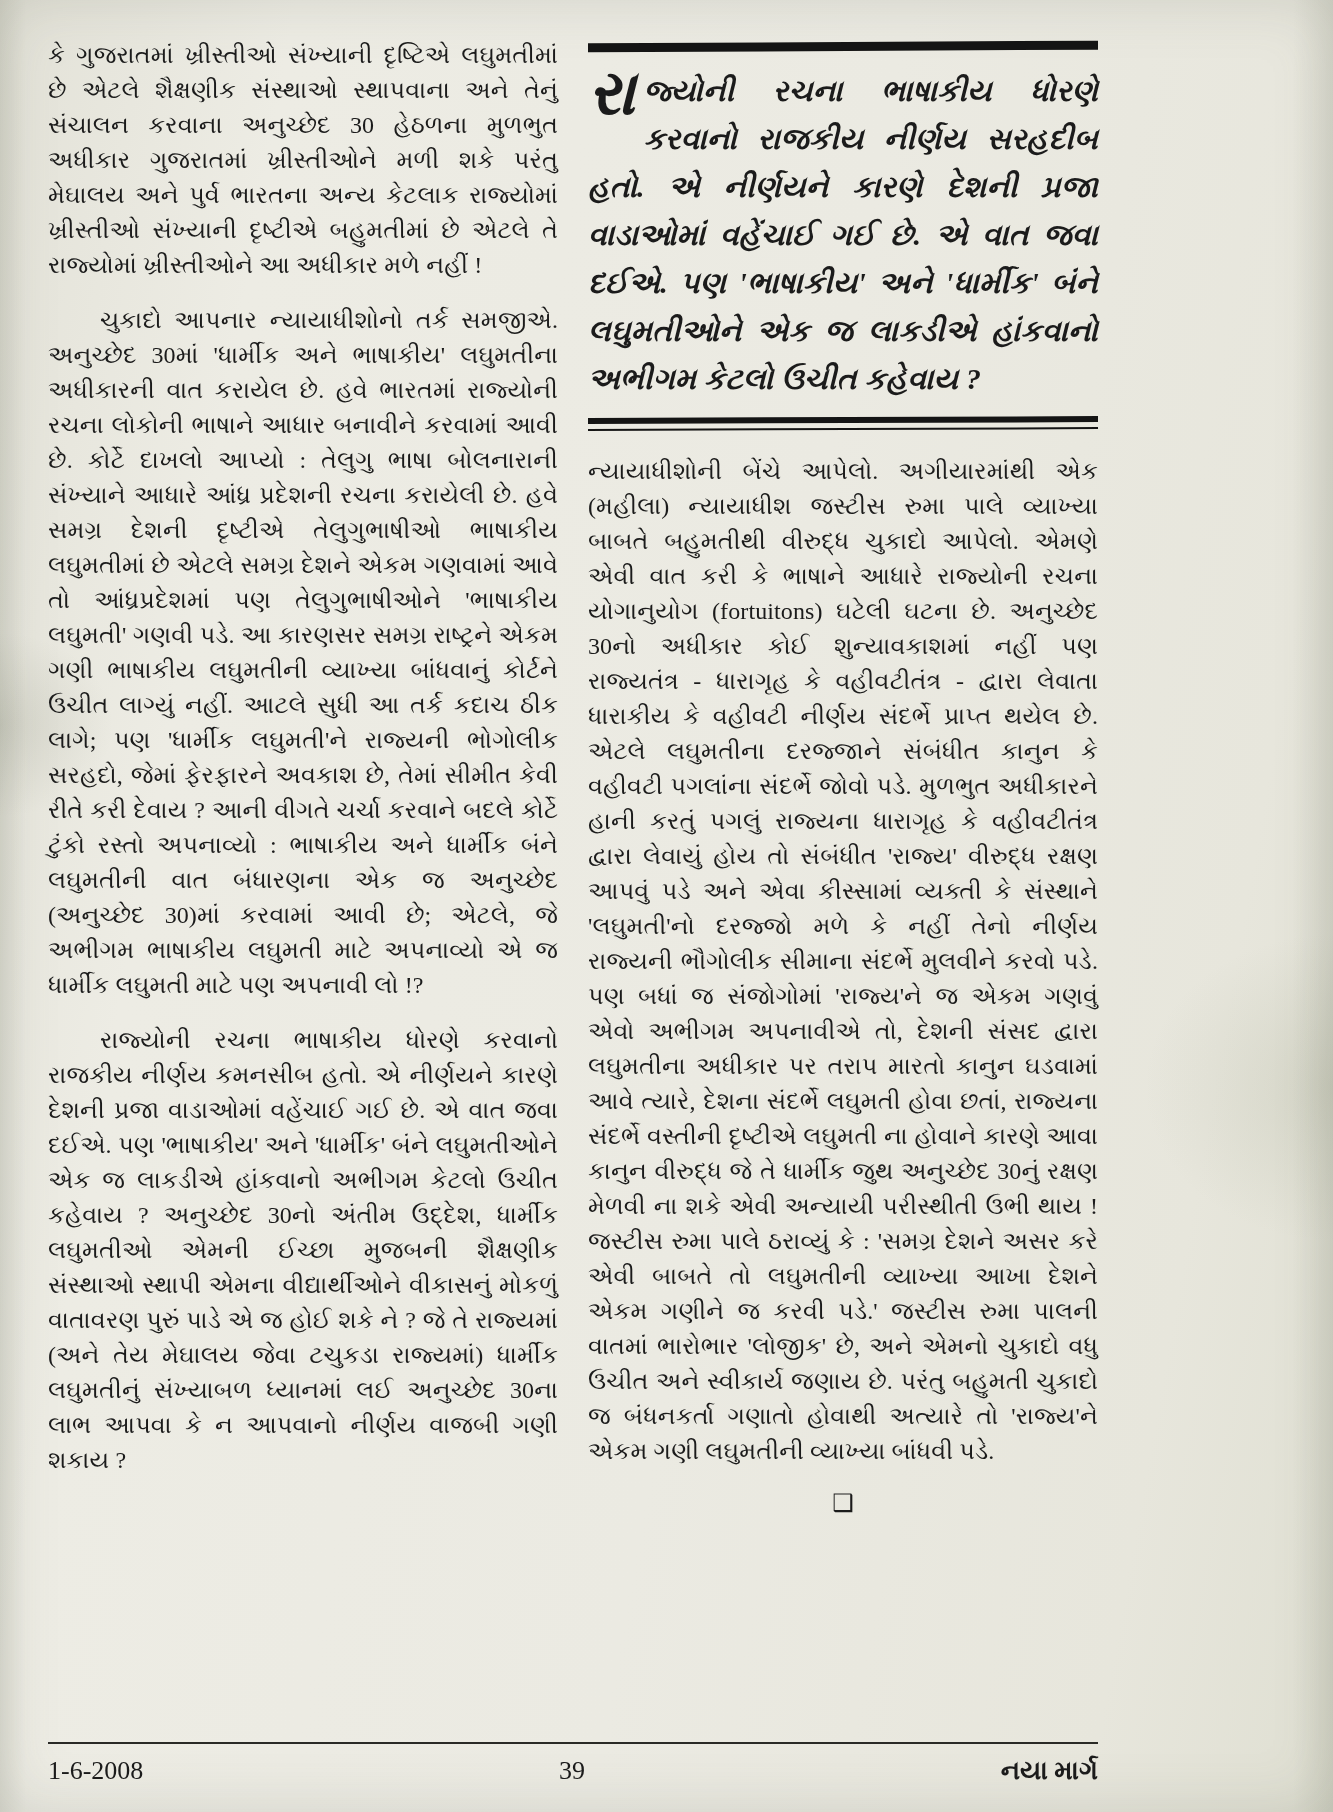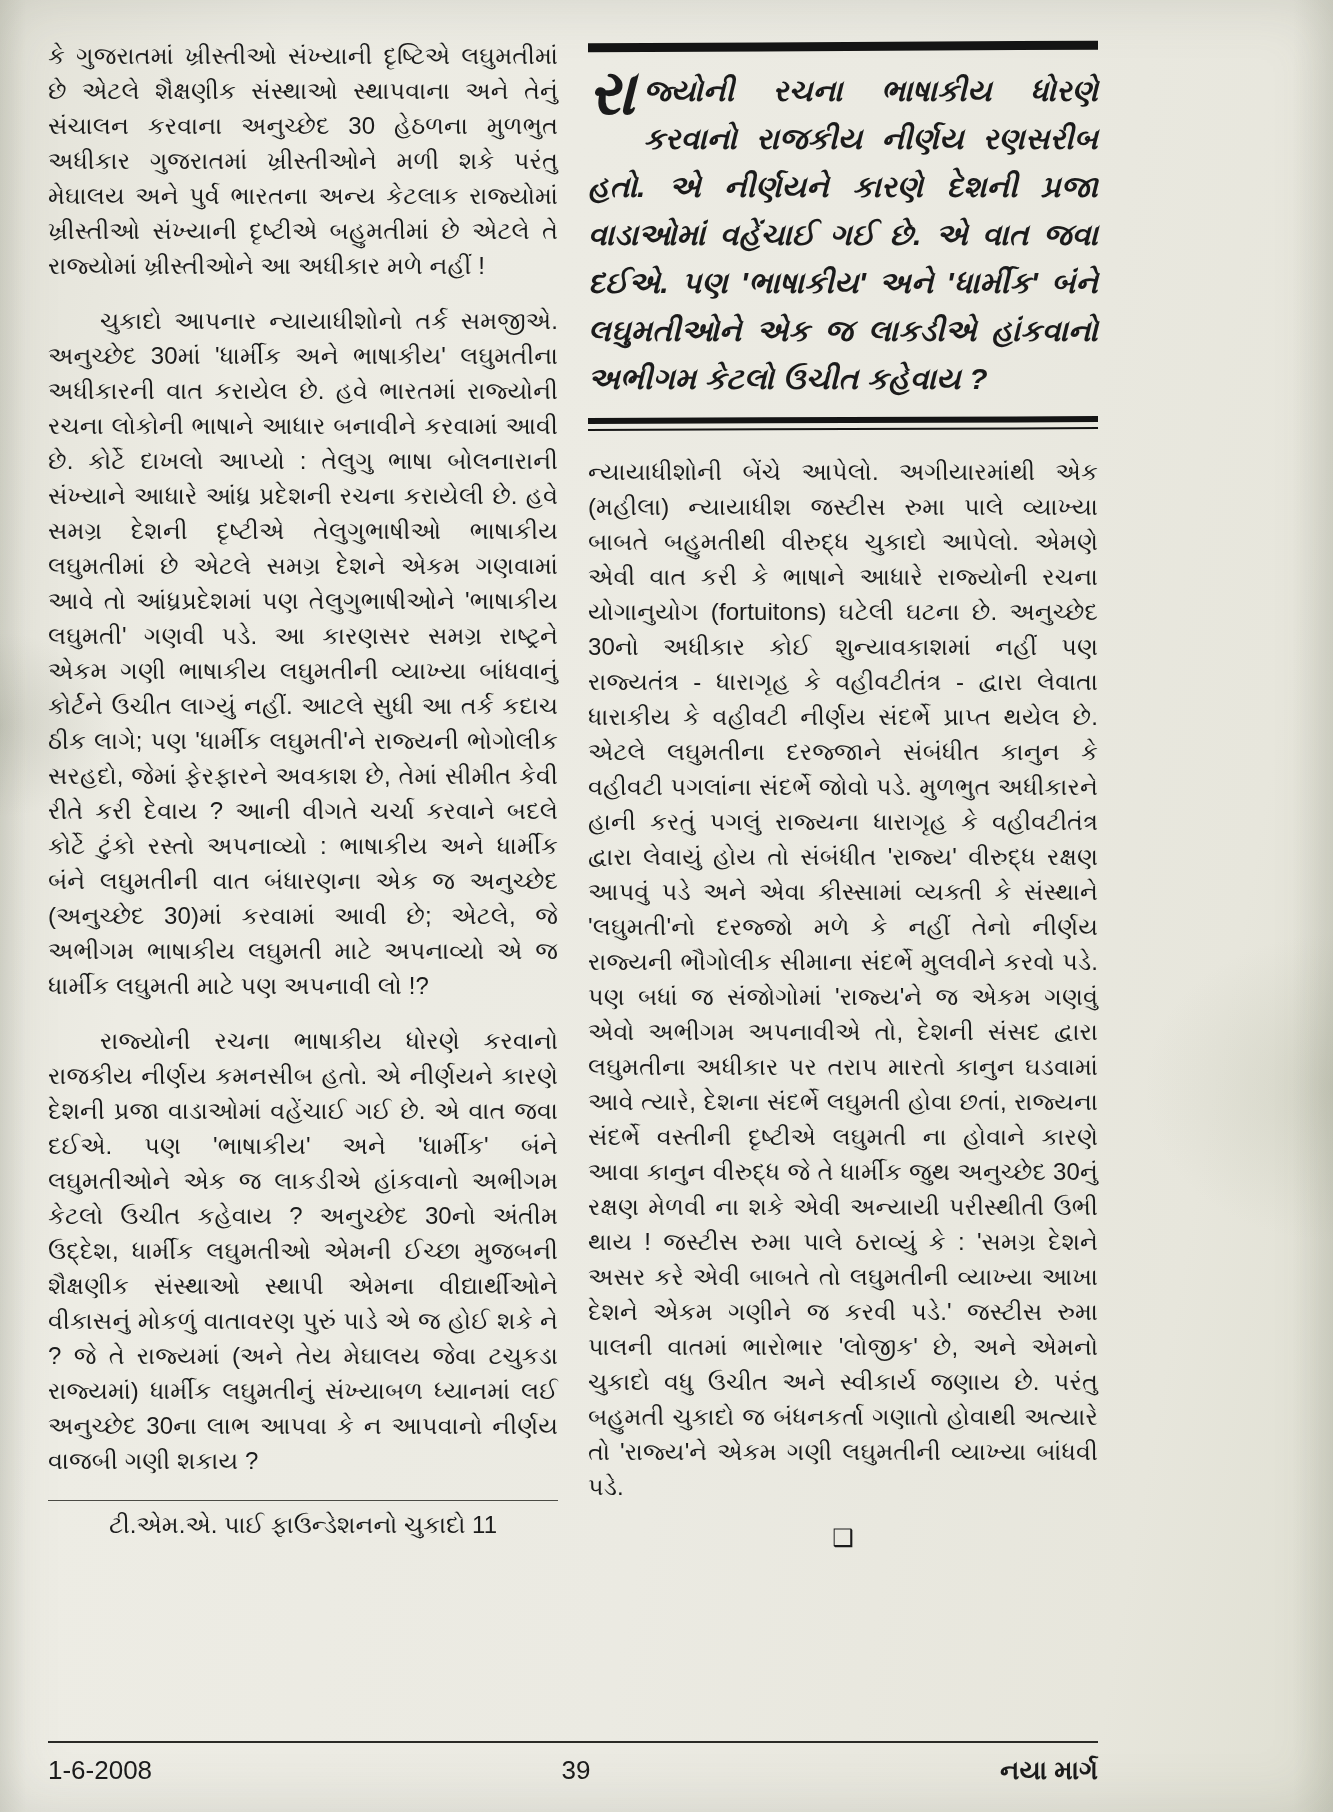--- a/index.html
+++ b/index.html
@@ -7,21 +7,21 @@
     padding: 0;
     background: #b8b8b0;
   }
   .page {
     position: relative;
     width: 1333px;
     height: 1812px;
     margin: 0 auto;
     overflow: hidden;
     color: #1b1b1b;
-    font-family: Liberation Sans, sans-serif;
+    font-family: Liberation Serif, serif;
     background:
       radial-gradient(ellipse at 0% 40%, rgba(120,125,105,0.18) 0%, rgba(120,125,105,0) 6%),
       radial-gradient(ellipse at 100% 60%, rgba(150,155,130,0.20) 0%, rgba(150,155,130,0) 10%),
       linear-gradient(100deg, #e3e2d8 0%, #edece4 18%, #ebeae2 55%, #e7e6dc 85%, #dfdfd2 100%);
     box-shadow: inset 0 0 60px rgba(90,95,75,0.18);
   }
   .columns {
     display: flex;
     gap: 30px;
     padding: 38px 235px 0 48px;
@@ -112,27 +112,26 @@
 
   <div class="scan-band band-left"></div>
   <div class="scan-band band-right"></div>
 
   <div class="columns">
 
     <div class="col">
       <p>કે ગુજરાતમાં ખ્રીસ્તીઓ સંખ્યાની દૃષ્ટિએ લઘુમતીમાં છે એટલે શૈક્ષણીક સંસ્થાઓ સ્થાપવાના અને તેનું સંચાલન કરવાના અનુચ્છેદ 30 હેઠળના મુળભુત અધીકાર ગુજરાતમાં ખ્રીસ્તીઓને મળી શકે પરંતુ મેઘાલય અને પુર્વ ભારતના અન્ય કેટલાક રાજ્યોમાં ખ્રીસ્તીઓ સંખ્યાની દૃષ્ટીએ બહુમતીમાં છે એટલે તે રાજ્યોમાં ખ્રીસ્તીઓને આ અધીકાર મળે નહીં !</p>
       <p class="indent">ચુકાદો આપનાર ન્યાયાધીશોનો તર્ક સમજીએ. અનુચ્છેદ 30માં 'ધાર્મીક અને ભાષાકીય' લઘુમતીના અધીકારની વાત કરાયેલ છે. હવે ભારતમાં રાજ્યોની રચના લોકોની ભાષાને આધાર બનાવીને કરવામાં આવી છે. કોર્ટે દાખલો આપ્યો : તેલુગુ ભાષા બોલનારાની સંખ્યાને આધારે આંધ્ર પ્રદેશની રચના કરાયેલી છે. હવે સમગ્ર દેશની દૃષ્ટીએ તેલુગુભાષીઓ ભાષાકીય લઘુમતીમાં છે એટલે સમગ્ર દેશને એકમ ગણવામાં આવે તો આંધ્રપ્રદેશમાં પણ તેલુગુભાષીઓને 'ભાષાકીય લઘુમતી' ગણવી પડે. આ કારણસર સમગ્ર રાષ્ટ્રને એકમ ગણી ભાષાકીય લઘુમતીની વ્યાખ્યા બાંધવાનું કોર્ટને ઉચીત લાગ્યું નહીં. આટલે સુધી આ તર્ક કદાચ ઠીક લાગે; પણ 'ધાર્મીક લઘુમતી'ને રાજ્યની ભોગોલીક સરહદો, જેમાં ફેરફારને અવકાશ છે, તેમાં સીમીત કેવી રીતે કરી દેવાય ? આની વીગતે ચર્ચા કરવાને બદલે કોર્ટે ટુંકો રસ્તો અપનાવ્યો : ભાષાકીય અને ધાર્મીક બંને લઘુમતીની વાત બંધારણના એક જ અનુચ્છેદ (અનુચ્છેદ 30)માં કરવામાં આવી છે; એટલે, જે અભીગમ ભાષાકીય લઘુમતી માટે અપનાવ્યો એ જ ધાર્મીક લઘુમતી માટે પણ અપનાવી લો !?</p>
       <p class="indent">રાજ્યોની રચના ભાષાકીય ધોરણે કરવાનો રાજકીય નીર્ણય કમનસીબ હતો. એ નીર્ણયને કારણે દેશની પ્રજા વાડાઓમાં વહેંચાઈ ગઈ છે. એ વાત જવા દઈએ. પણ 'ભાષાકીય' અને 'ધાર્મીક' બંને લઘુમતીઓને એક જ લાકડીએ હાંકવાનો અભીગમ કેટલો ઉચીત કહેવાય ? અનુચ્છેદ 30નો અંતીમ ઉદ્દેશ, ધાર્મીક લઘુમતીઓ એમની ઈચ્છા મુજબની શૈક્ષણીક સંસ્થાઓ સ્થાપી એમના વીદ્યાર્થીઓને વીકાસનું મોકળું વાતાવરણ પુરું પાડે એ જ હોઈ શકે ને ? જે તે રાજ્યમાં (અને તેય મેઘાલય જેવા ટચુકડા રાજ્યમાં) ધાર્મીક લઘુમતીનું સંખ્યાબળ ધ્યાનમાં લઈ અનુચ્છેદ 30ના લાભ આપવા કે ન આપવાનો નીર્ણય વાજબી ગણી શકાય ?</p>
-      <div class="series-footnote">ટી.એમ.એ. પાઈ ફાઉન્ડેશનનો ચુકાદો 11</div>
     </div>
 
     <div class="col">
       <div class="rule-top"></div>
       <div class="pull-quote">
-        <span class="drop-cap">રા</span><span>જ્યોની રચના ભાષાકીય ધોરણે કરવાનો રાજકીય નીર્ણય રણસરીબ હતો. એ નીર્ણયને કારણે દેશની પ્રજા વાડાઓમાં વહેંચાઈ ગઈ છે. એ વાત જવા દઈએ. પણ 'ભાષાકીય' અને 'ધાર્મીક' બંને લઘુમતીઓને એક જ લાકડીએ હાંકવાનો અભીગમ કેટલો ઉચીત કહેવાય ?</span>
+        <span class="drop-cap">રા</span><span>જ્યોની રચના ભાષાકીય ધોરણે કરવાનો રાજકીય નીર્ણય સરહદીબ હતો. એ નીર્ણયને કારણે દેશની પ્રજા વાડાઓમાં વહેંચાઈ ગઈ છે. એ વાત જવા દઈએ. પણ 'ભાષાકીય' અને 'ધાર્મીક' બંને લઘુમતીઓને એક જ લાકડીએ હાંકવાનો અભીગમ કેટલો ઉચીત કહેવાય ?</span>
       </div>
       <div class="double-rule"></div>
       <p>ન્યાયાધીશોની બેંચે આપેલો. અગીયારમાંથી એક (મહીલા) ન્યાયાધીશ જસ્ટીસ રુમા પાલે વ્યાખ્યા બાબતે બહુમતીથી વીરુદ્ધ ચુકાદો આપેલો. એમણે એવી વાત કરી કે ભાષાને આધારે રાજ્યોની રચના યોગાનુયોગ (fortuitons) ઘટેલી ઘટના છે. અનુચ્છેદ 30નો અધીકાર કોઈ શુન્યાવકાશમાં નહીં પણ રાજ્યતંત્ર - ધારાગૃહ કે વહીવટીતંત્ર - દ્વારા લેવાતા ધારાકીય કે વહીવટી નીર્ણય સંદર્ભે પ્રાપ્ત થયેલ છે. એટલે લઘુમતીના દરજ્જાને સંબંધીત કાનુન કે વહીવટી પગલાંના સંદર્ભે જોવો પડે. મુળભુત અધીકારને હાની કરતું પગલું રાજ્યના ધારાગૃહ કે વહીવટીતંત્ર દ્વારા લેવાયું હોય તો સંબંધીત 'રાજ્ય' વીરુદ્ધ રક્ષણ આપવું પડે અને એવા કીસ્સામાં વ્યક્તી કે સંસ્થાને 'લઘુમતી'નો દરજ્જો મળે કે નહીં તેનો નીર્ણય રાજ્યની ભૌગોલીક સીમાના સંદર્ભે મુલવીને કરવો પડે. પણ બધાં જ સંજોગોમાં 'રાજ્ય'ને જ એકમ ગણવું એવો અભીગમ અપનાવીએ તો, દેશની સંસદ દ્વારા લઘુમતીના અધીકાર પર તરાપ મારતો કાનુન ઘડવામાં આવે ત્યારે, દેશના સંદર્ભે લઘુમતી હોવા છતાં, રાજ્યના સંદર્ભે વસ્તીની દૃષ્ટીએ લઘુમતી ના હોવાને કારણે આવા કાનુન વીરુદ્ધ જે તે ધાર્મીક જુથ અનુચ્છેદ 30નું રક્ષણ મેળવી ના શકે એવી અન્યાયી પરીસ્થીતી ઉભી થાય ! જસ્ટીસ રુમા પાલે ઠરાવ્યું કે : 'સમગ્ર દેશને અસર કરે એવી બાબતે તો લઘુમતીની વ્યાખ્યા આખા દેશને એકમ ગણીને જ કરવી પડે.' જસ્ટીસ રુમા પાલની વાતમાં ભારોભાર 'લોજીક' છે, અને એમનો ચુકાદો વધુ ઉચીત અને સ્વીકાર્ય જણાય છે. પરંતુ બહુમતી ચુકાદો જ બંધનકર્તા ગણાતો હોવાથી અત્યારે તો 'રાજ્ય'ને એકમ ગણી લઘુમતીની વ્યાખ્યા બાંધવી પડે.</p>
       <div class="end-mark">❑</div>
     </div>
 
   </div>
 
   <div class="footer">
     <span>1-6-2008</span>

